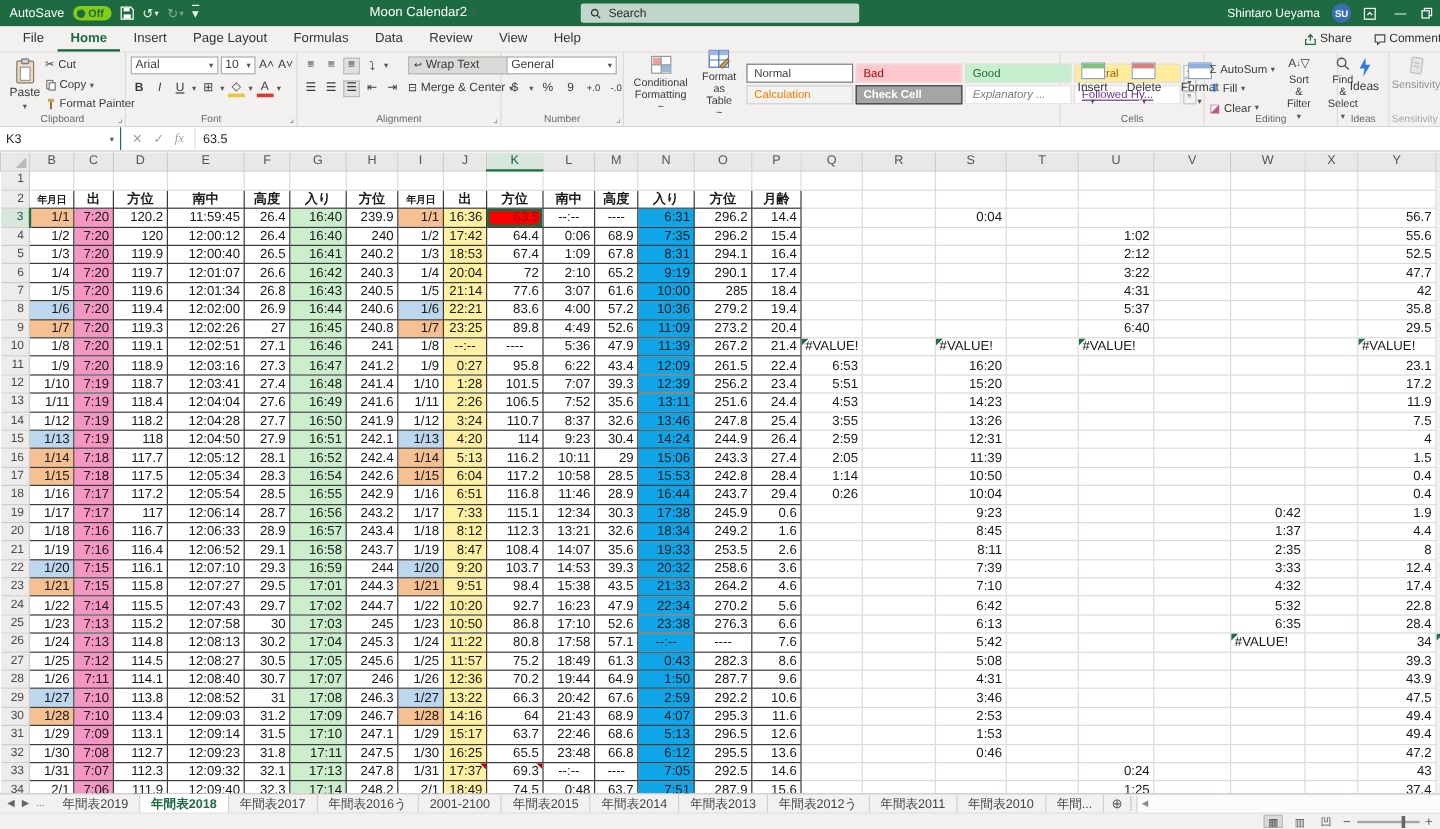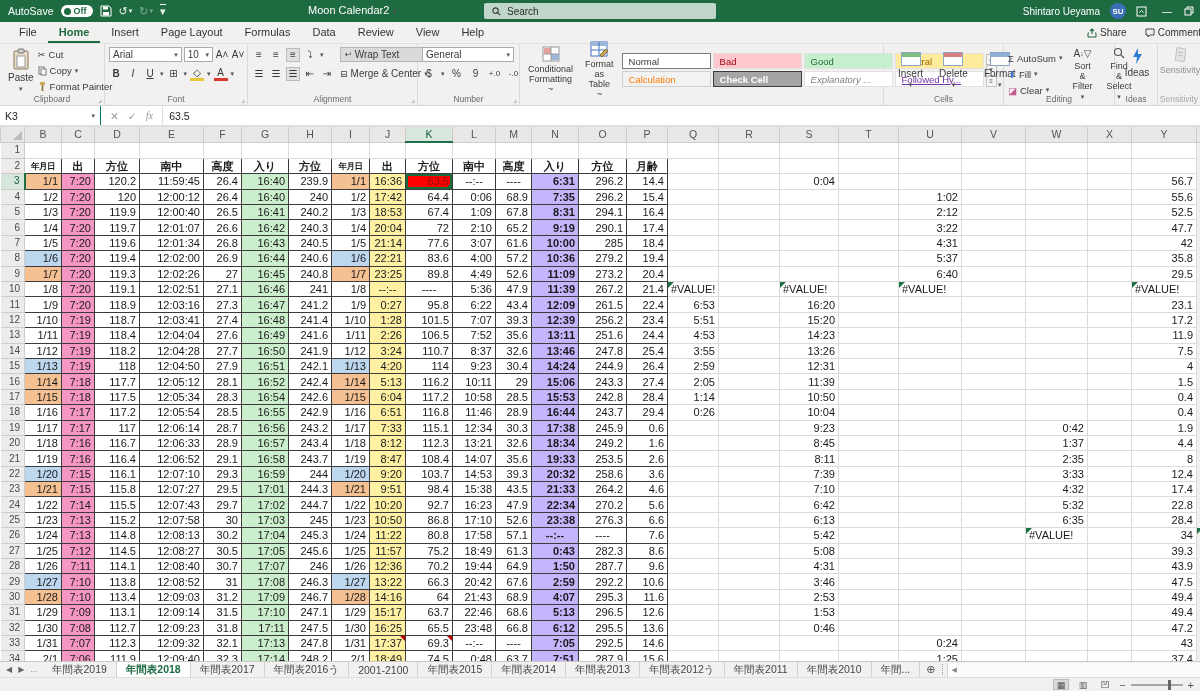--- a/index.html
+++ b/index.html
@@ -4,21 +4,21 @@
 <style>
   * { margin:0; padding:0; box-sizing:border-box; }
   html,body { width:1200px; height:691px; overflow:hidden;
     font-family:"Liberation Sans","DejaVu Sans",sans-serif; background:#fff; }
   svg { display:block; }
 
   
   #titlebar { height:22px; background:#1E6B41; color:#fff; display:flex; align-items:center;
     font-size:10.5px; position:relative; }
   .tb-left { display:flex; align-items:center; gap:7px; padding-left:8px; }
-  .autosave-pill { display:flex; align-items:center; gap:3px; background:#ffffff; border-radius:8px;
+  .autosave-pill { display:flex; align-items:center; gap:3px; background:#84cc16; border-radius:8px;
     padding:1px 6px 1px 3px; color:#1E6B41; font-size:9px; font-weight:700; }
   .autosave-dot { width:7px; height:7px; border-radius:50%; background:#1E6B41; }
   .qat-btn { color:#e8f1ea; font-size:11px; display:flex; align-items:center; }
   .qat-dim { opacity:.45; }
   .qat-caret { font-size:7px; margin-left:1px; }
   #doc-title { position:absolute; left:308px; top:4px; font-size:11px; color:#fff; white-space:nowrap; }
   #doc-title .caret { font-size:8px; }
   #search-box { position:absolute; left:50%; transform:translateX(-50%); top:3px; width:232px; height:16px;
     background:rgba(255,255,255,.72); border-radius:2px; display:flex; align-items:center; gap:6px;
     padding-left:8px; color:#2a2a2a; font-size:10px; }
@@ -93,21 +93,21 @@
   .rh { background:#EDECEB; border:1px solid #CECCCA; border-left:none; font-weight:400; font-size:10px;
     color:#4a4a4a; text-align:right; padding-right:4px !important; }
   .rh.selrow { background:#D7E7DD; color:#17603A; border-right:2px solid #1E7145; }
   td.g { border-right:1px solid #DCDBDA; border-bottom:1px solid #DCDBDA; text-align:right; padding-right:3px !important; }
   td.tb { border:1px solid #3b3b3b; text-align:right; padding-right:3px !important; }
   td.hdrc { text-align:center; font-weight:700; padding:0 !important; }
   td.hsmall { font-size:8.5px; letter-spacing:-0.5px; }
   .c-pink { background:#F596C3; }
   .c-green { background:#CBEECC; }
   .c-yellow { background:#FFF1A3; }
-  .c-cyan { background:#c4b5fd;font-weight:bold; }
+  .c-cyan { background:#0ea5e9; }
   .c-sat { background:#BDD7EE; }
   .c-sun { background:#F6C192; }
   td.dash { text-align:center; padding-right:0 !important; }
   td.sel { background:#FF0000 !important; color:#8A1010; box-shadow:inset 0 0 0 2px #1A6B3F; position:relative; }
   td.sel::after { content:""; position:absolute; right:0; bottom:0; width:4px; height:4px; background:#1A6B3F; }
   td.err { text-align:left; padding-left:3px !important; position:relative; }
   td.err::before { content:""; position:absolute; left:0; top:0; width:0; height:0;
     border-top:6px solid #1E7145; border-right:6px solid transparent; }
   td.redtri { position:relative; }
   td.redtri::after { content:""; position:absolute; right:0; top:0; width:0; height:0;

